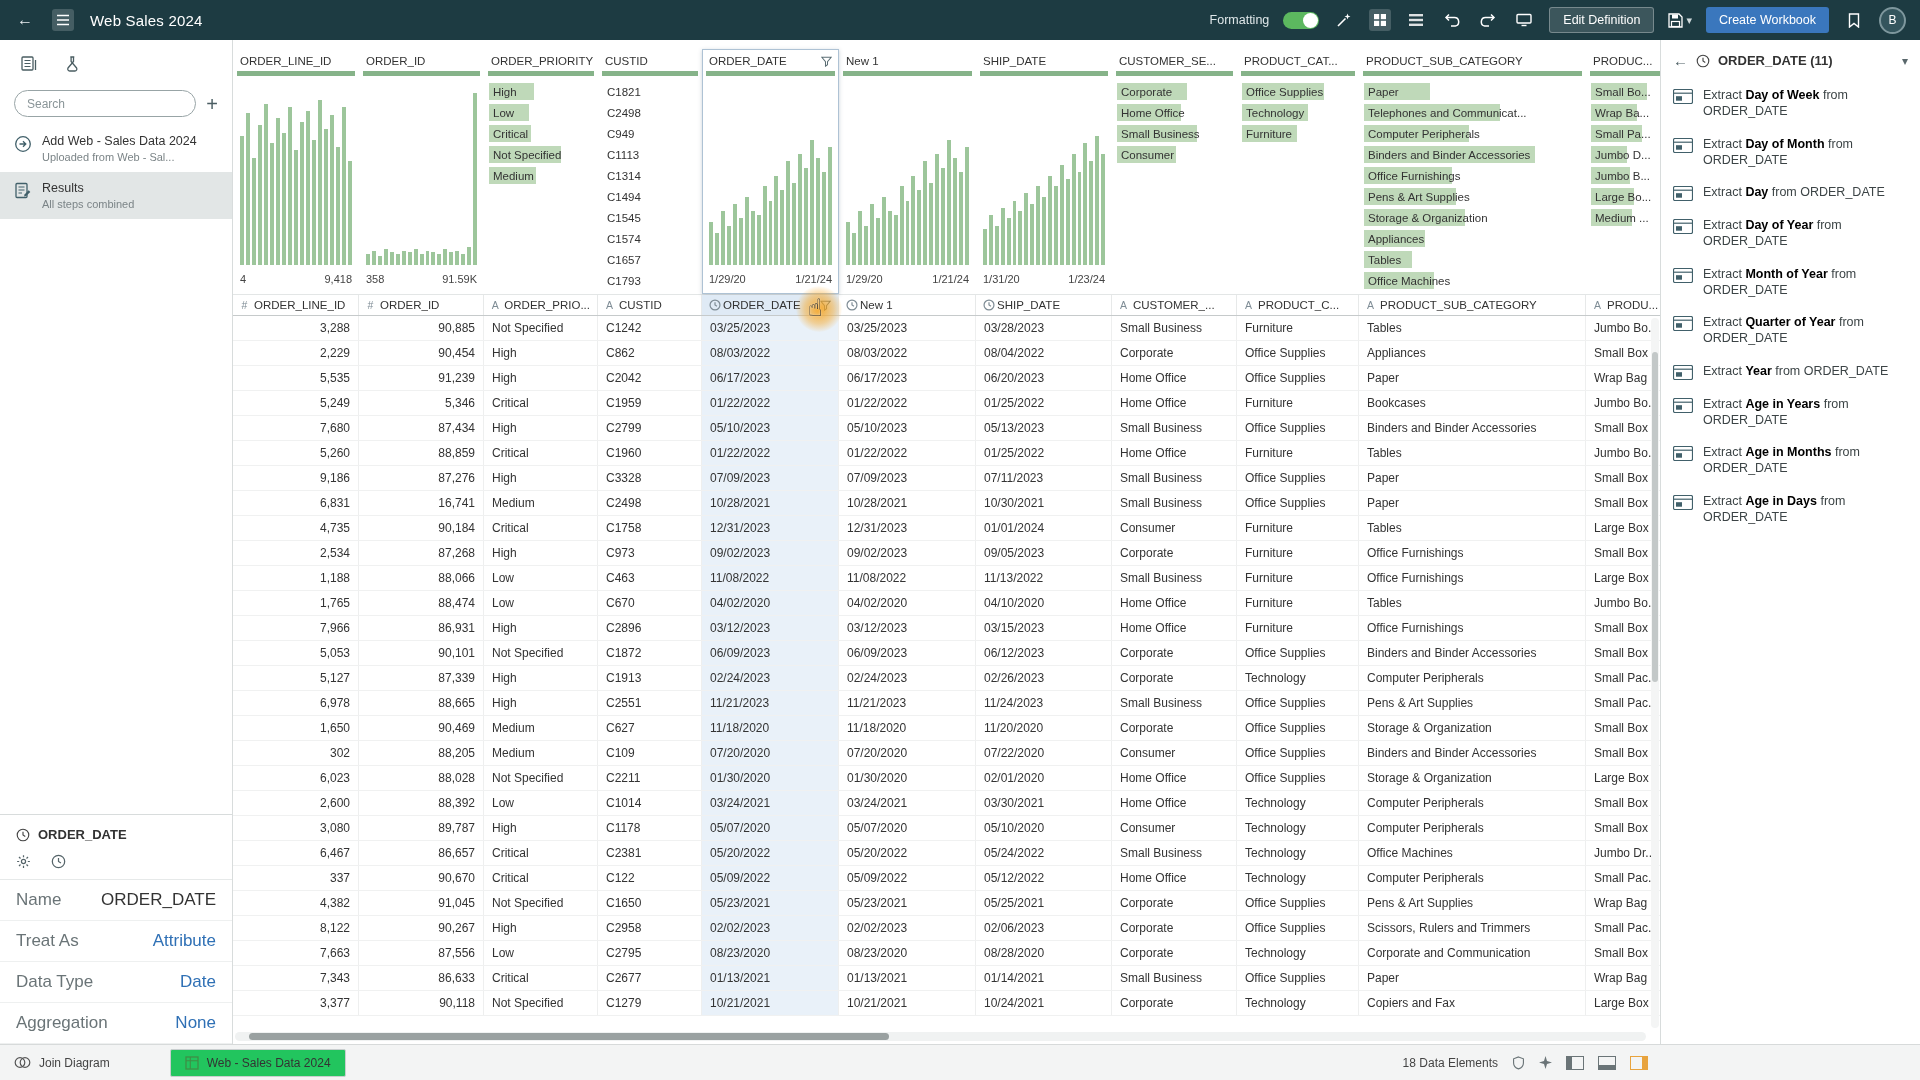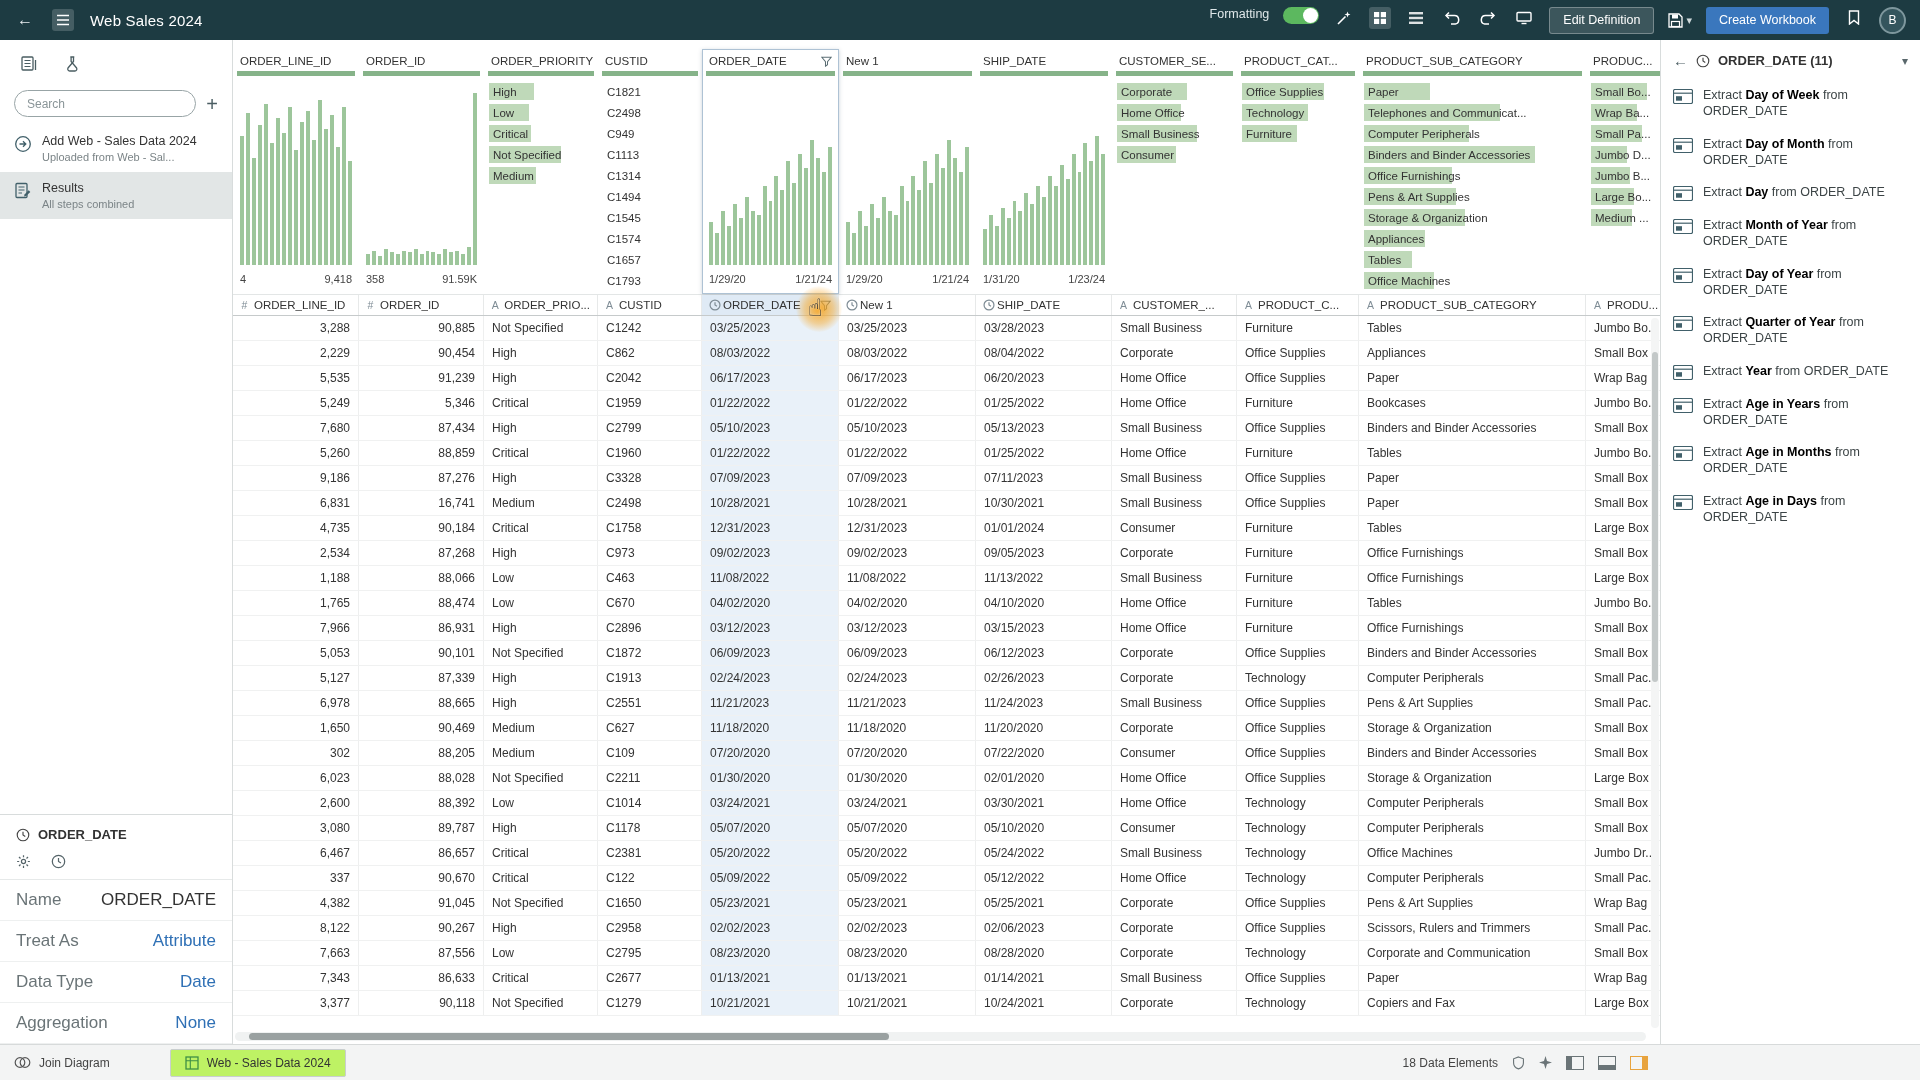--- a/index.html
+++ b/index.html
@@ -13,21 +13,21 @@
        font-family:"Liberation Sans", sans-serif;color:#333;}
   svg{display:block;}
 
   
   .topbar{position:absolute;top:0;left:0;right:0;height:40px;background:var(--topbar_bg);
           display:flex;align-items:center;padding:0 14px;gap:16px;color:#fff;z-index:30;}
   .tb-icon{width:22px;height:22px;display:flex;align-items:center;justify-content:center;
            color:#e8eef0;font-size:16px;cursor:pointer;}
   .tb-icon.boxed{background:rgba(255,255,255,.18);border-radius:3px;}
   .tb-title{font-size:15px;letter-spacing:.2px;}
-  .tb-right{margin-left:auto;display:flex;gap:14px;}
+  .tb-right{margin-left:auto;display:flex;align-items:center;gap:14px;}
   .tb-label{font-size:12.5px;color:#dfe7e9;}
   .toggle{width:36px;height:17px;border-radius:9px;background:var(--toggle_green);position:relative;cursor:pointer;}
   .toggle .knob{position:absolute;right:1px;top:1px;width:15px;height:15px;border-radius:50%;background:#fff;}
   .btn-dark{background:rgba(255,255,255,.14);border:1px solid rgba(255,255,255,.3);color:#fff;
             font-size:12.5px;padding:5px 13px;border-radius:3px;cursor:pointer;font-family:inherit;}
   .btn-primary{background:var(--primary_blue);border:none;color:#fff;font-size:12.5px;
             padding:6px 13px;border-radius:3px;cursor:pointer;font-family:inherit;}
   .save-group{display:flex;align-items:center;gap:3px;color:#e8eef0;cursor:pointer;}
   .caret{font-size:11px;color:#cfd9db;}
   .avatar{width:27px;height:27px;border-radius:50%;background:#34555d;border:2px solid #7e979d;
@@ -113,21 +113,21 @@
   .rp-caret{margin-left:auto;color:#5a686c;cursor:pointer;font-size:12px;}
   .reco-item{display:flex;gap:10px;padding:8px 12px;align-items:flex-start;cursor:pointer;}
   .reco-icon{margin-top:2px;flex:none;}
   .reco-text{font-size:12.5px;color:#3c4446;line-height:1.3;max-width:196px;}
   .reco-text b{color:#000000;}
 
   
   .bottombar{position:absolute;left:0;right:0;bottom:0;height:36px;background:#f3f4f4;
              border-top:1px solid #d7dada;display:flex;align-items:center;padding:0 14px;z-index:25;}
   .bb-left{display:flex;align-items:center;gap:8px;color:#444;font-size:12px;cursor:pointer;}
-  .bb-tab{display:flex;align-items:center;gap:8px;background:#bef264;border:1px solid #c9cecf;
+  .bb-tab{display:flex;align-items:center;gap:8px;background:#22c55e;border:1px solid #c9cecf;
           height:28px;padding:0 14px;margin-left:60px;font-size:12px;color:#333;cursor:pointer;border-radius:2px;}
   .bb-right{margin-left:auto;margin-right:258px;display:flex;align-items:center;gap:14px;}
   .bb-count{font-size:12px;color:#444;}
   .bb-ic{display:flex;align-items:center;justify-content:center;color:#6a7477;cursor:pointer;}
 </style>
 </head>
 <body>
 
 <div class="topbar">
   <span class="tb-icon">←</span>
@@ -1146,31 +1146,31 @@
         <span class="reco-text"><span>Extract </span><b>Day</b><span> from ORDER_DATE</span></span>
       </div>
       <div class="reco-item">
         <span class="reco-icon">
           <svg width="20" height="15" viewBox="0 0 20 15">
             <rect x="0.5" y="0.5" width="19" height="14" rx="1.5" fill="none" stroke="#41606a" stroke-width="1.2"></rect>
             <path d="M0.5 4.2h19" stroke="#41606a" stroke-width="1.2"></path>
             <rect x="3" y="7.2" width="6" height="4.5" fill="#41606a"></rect>
           </svg>
         </span>
-        <span class="reco-text"><span>Extract </span><b>Month of Year</b><span> from ORDER_DATE</span></span>
+        <span class="reco-text"><span>Extract </span><b>Day of Year</b><span> from ORDER_DATE</span></span>
       </div>
       <div class="reco-item">
         <span class="reco-icon">
           <svg width="20" height="15" viewBox="0 0 20 15">
             <rect x="0.5" y="0.5" width="19" height="14" rx="1.5" fill="none" stroke="#41606a" stroke-width="1.2"></rect>
             <path d="M0.5 4.2h19" stroke="#41606a" stroke-width="1.2"></path>
             <rect x="3" y="7.2" width="6" height="4.5" fill="#41606a"></rect>
           </svg>
         </span>
-        <span class="reco-text"><span>Extract </span><b>Day of Year</b><span> from ORDER_DATE</span></span>
+        <span class="reco-text"><span>Extract </span><b>Month of Year</b><span> from ORDER_DATE</span></span>
       </div>
       <div class="reco-item">
         <span class="reco-icon">
           <svg width="20" height="15" viewBox="0 0 20 15">
             <rect x="0.5" y="0.5" width="19" height="14" rx="1.5" fill="none" stroke="#41606a" stroke-width="1.2"></rect>
             <path d="M0.5 4.2h19" stroke="#41606a" stroke-width="1.2"></path>
             <rect x="3" y="7.2" width="6" height="4.5" fill="#41606a"></rect>
           </svg>
         </span>
         <span class="reco-text"><span>Extract </span><b>Quarter of Year</b><span> from ORDER_DATE</span></span>

